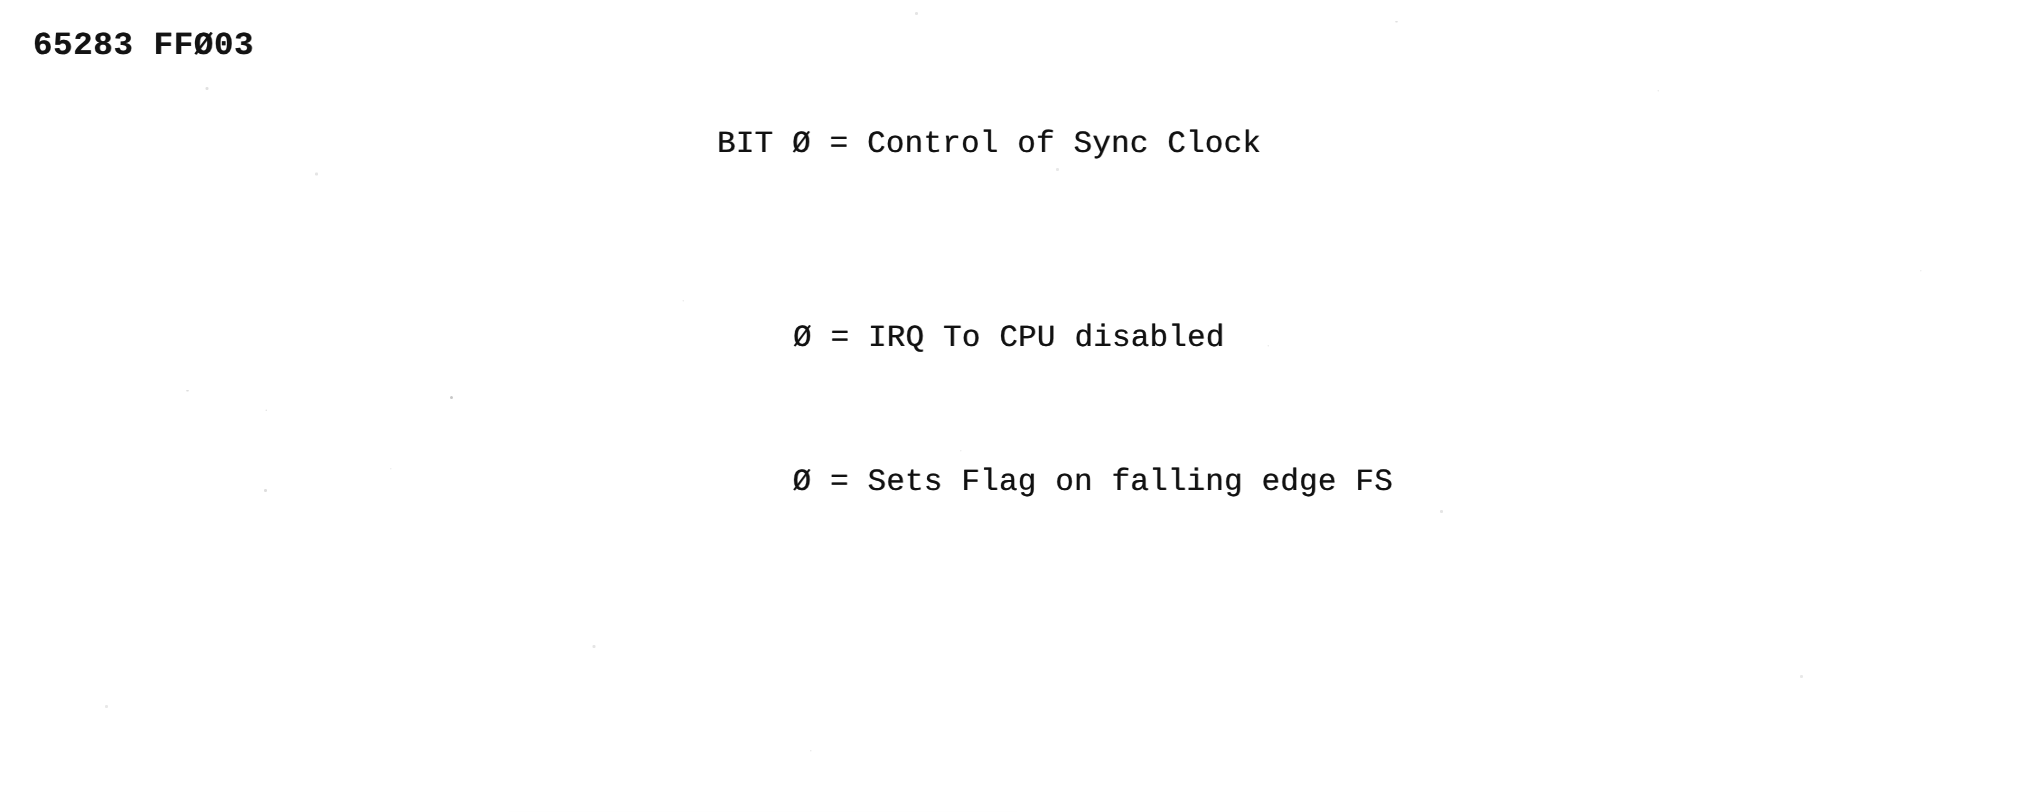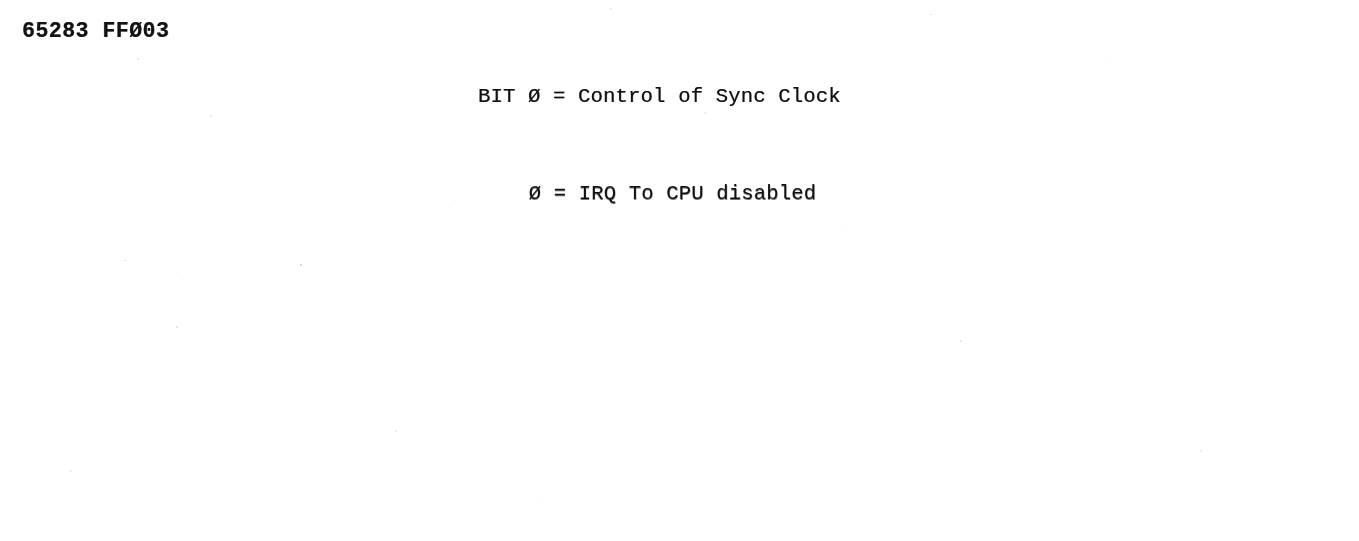--- a/index.html
+++ b/index.html
@@ -58,21 +58,21 @@
     letter-spacing: 0.15px;
     text-shadow: 0.45px 0.25px 0 rgba(25,25,25,0.48), -0.3px 0.25px 0 rgba(35,35,35,0.26);
   }
   .txt-line {
     white-space: pre;
     height: 32.2px;
     display: block;
   }
   
   .j1 { transform: translate(0px, 0px); }
-  .j2 { transform: translate(0.6px, 0.4px); }
+  .j2 { transform: translate(0.6px, 0.4px); margin-top: 32px; }
   .j3 { transform: translate(-0.5px, -0.3px); }
   .j4 { transform: translate(0.3px, -0.5px); }
 
   
   .speck {
     position: absolute;
     background: #7d7d7d;
     border-radius: 50%;
     pointer-events: none;
   }
@@ -80,20 +80,21 @@
 </head>
 <body>
 
 <div id="page">
 
   <div id="address-label">65283 FFØ03</div>
 
   <div id="bit-block">
     <span class="txt-line j1">BIT Ø = Control of Sync Clock</span>
     <span class="txt-line j2">    Ø = IRQ To CPU disabled</span>
+    <span class="txt-line j4">    Ø = Sets Flag on falling edge FS</span>
     
     
     
     
     
     
     
     
     
   </div>

